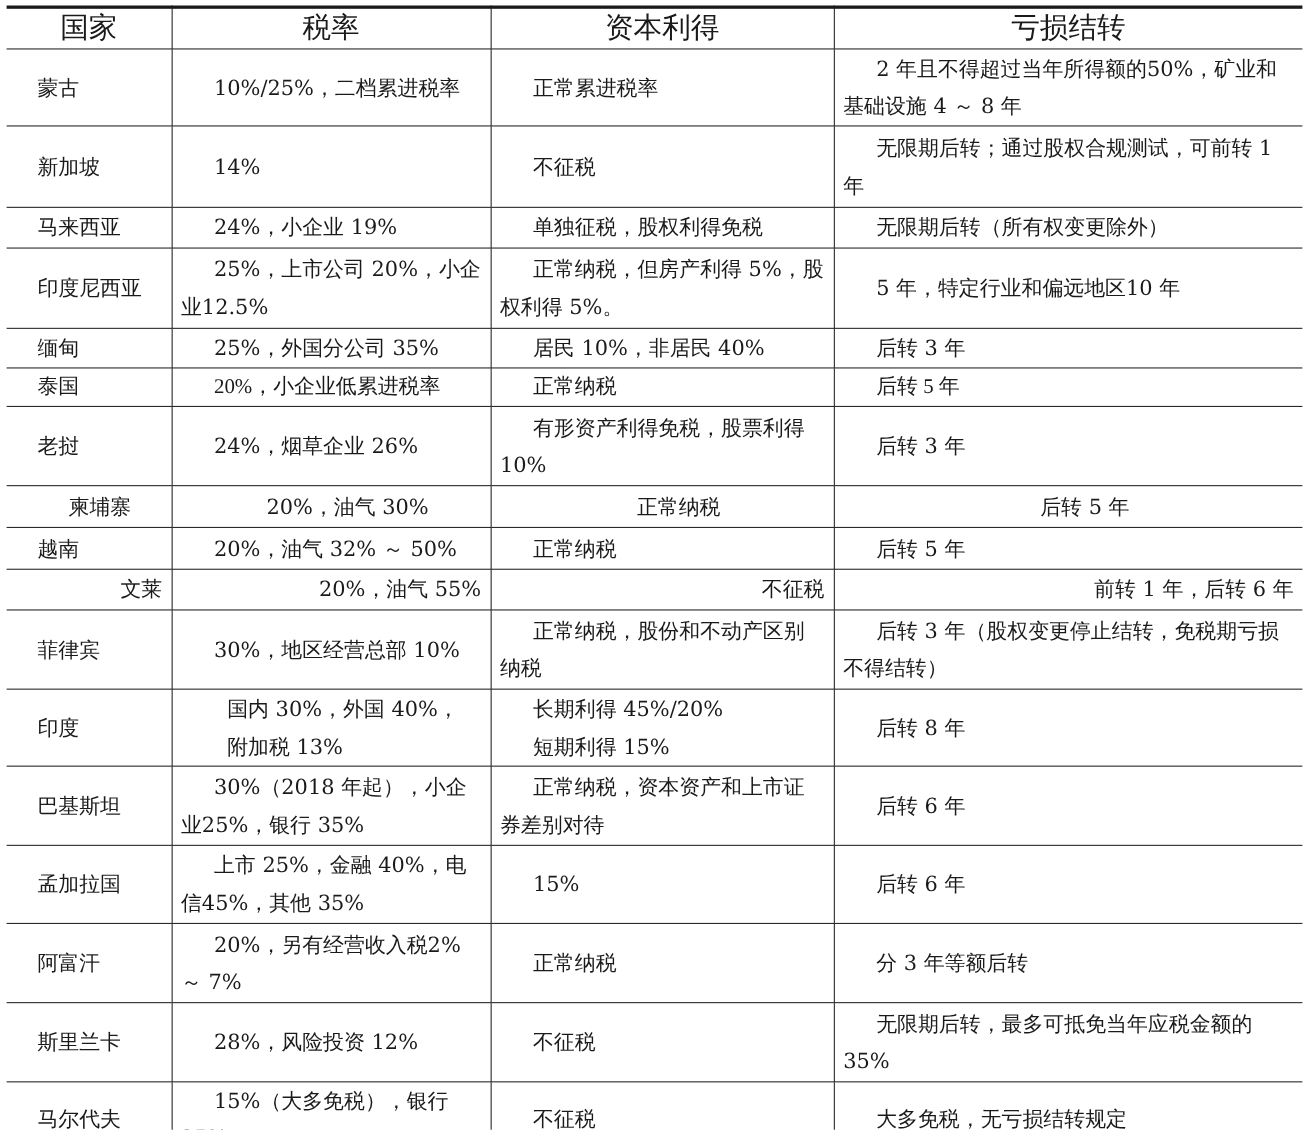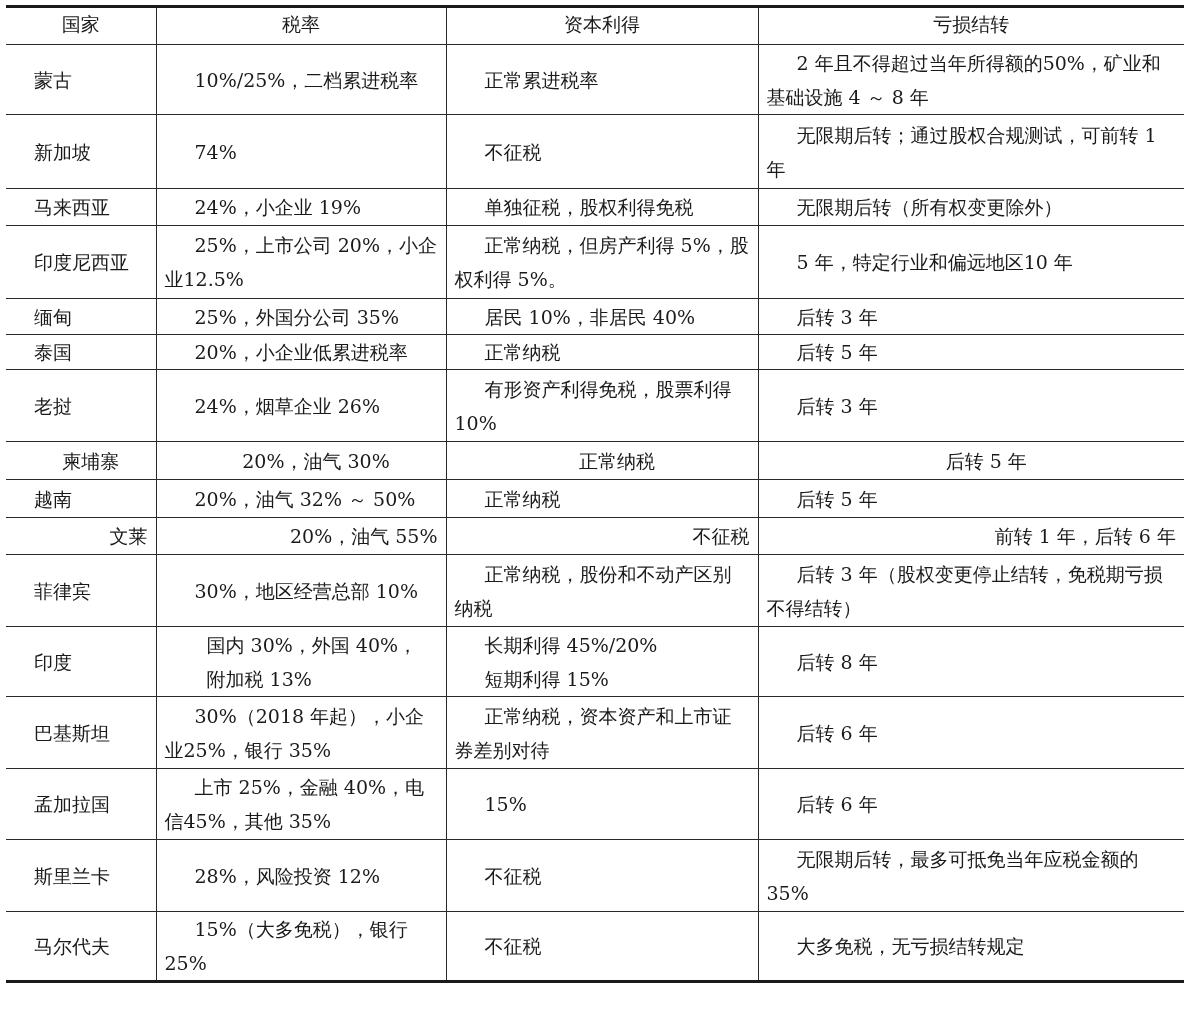--- a/index.html
+++ b/index.html
@@ -3,21 +3,21 @@
 <meta charset="utf-8">
 <style>
   html, body { margin: 0; padding: 0; background: #ffffff; }
   body { width: 1188px; height: 1027px; overflow: hidden; position: relative;
          font-family: "DejaVu Serif", "Liberation Serif", serif; color: #1a1a1a; }
   table { position: absolute; left: 6px; top: 5px; width: 1178px; border-collapse: collapse; table-layout: fixed; }
   table { border-top: 3px solid #1a1a1a; border-bottom: 3px solid #1a1a1a; }
   th, td { border: 1.5px solid #2a2a2a; padding: 0 8px; vertical-align: middle; font-size: 19px; line-height: 34px; font-weight: normal; }
   th:first-child, td:first-child { border-left: none; }
   th:last-child, td:last-child { border-right: none; }
-  th { font-family: Liberation Mono, monospace; font-size: 19px; height: 36px; text-align: center; }
+  th { font-family: Liberation Serif, serif; font-size: 26px; height: 36px; text-align: center; }
   col.c1 { width: 150px; } col.c2 { width: 290px; } col.c3 { width: 312px; } col.c4 { width: 426px; }
   td.country { padding-left: 28px; }
   td.indent { text-indent: 30px; }
   .ln { display: block; }
 </style>
 </head>
 <body>
 
 <table>
   <colgroup>
@@ -36,21 +36,21 @@
   </thead>
   <tbody id="tbody">
       <tr style="height: 70px;">
         <td class="country">蒙古</td>
         <td class="indent">10%/25%，二档累进税率</td>
         <td class="indent">正常累进税率</td>
         <td class="indent">2 年且不得超过当年所得额的50%，矿业和基础设施 4 ～ 8 年</td>
       </tr>
       <tr style="height: 74px;">
         <td class="country">新加坡</td>
-        <td class="indent">74%</td>
+        <td class="indent">14%</td>
         <td class="indent">不征税</td>
         <td class="indent">无限期后转；通过股权合规测试，可前转 1 年</td>
       </tr>
       <tr style="height: 37px;">
         <td class="country">马来西亚</td>
         <td class="indent">24%，小企业 19%</td>
         <td class="indent">单独征税，股权利得免税</td>
         <td class="indent">无限期后转（所有权变更除外）</td>
       </tr>
       <tr style="height: 73px;">
@@ -58,21 +58,21 @@
         <td class="indent">25%，上市公司 20%，小企业12.5%</td>
         <td class="indent">正常纳税，但房产利得 5%，股权利得 5%。</td>
         <td class="indent">5 年，特定行业和偏远地区10 年</td>
       </tr>
       <tr style="height: 36px;">
         <td class="country">缅甸</td>
         <td class="indent">25%，外国分公司 35%</td>
         <td class="indent">居民 10%，非居民 40%</td>
         <td class="indent">后转 3 年</td>
       </tr>
-      <tr style="height: 27px;">
+      <tr style="height: 27px; font-family: Liberation Serif, serif;">
         <td class="country">泰国</td>
         <td class="indent">20%，小企业低累进税率</td>
         <td class="indent">正常纳税</td>
         <td class="indent">后转 5 年</td>
       </tr>
       <tr style="height: 72px;">
         <td class="country">老挝</td>
         <td class="indent">24%，烟草企业 26%</td>
         <td class="indent">有形资产利得免税，股票利得 10%</td>
         <td class="indent">后转 3 年</td>
@@ -119,20 +119,26 @@
         <td class="indent">正常纳税，资本资产和上市证券差别对待</td>
         <td class="indent">后转 6 年</td>
       </tr>
       <tr style="height: 71px;">
         <td class="country">孟加拉国</td>
         <td class="indent">上市 25%，金融 40%，电信45%，其他 35%</td>
         <td class="indent">15%</td>
         <td class="indent">后转 6 年</td>
       </tr>
       <tr style="height: 72px;">
+        <td class="country">阿富汗</td>
+        <td class="indent">20%，另有经营收入税2% ～ 7%</td>
+        <td class="indent">正常纳税</td>
+        <td class="indent">分 3 年等额后转</td>
+      </tr>
+      <tr style="height: 72px;">
         <td class="country">斯里兰卡</td>
         <td class="indent">28%，风险投资 12%</td>
         <td class="indent">不征税</td>
         <td class="indent">无限期后转，最多可抵免当年应税金额的 35%</td>
       </tr>
       <tr style="height: 38px;">
         <td class="country">马尔代夫</td>
         <td class="indent">15%（大多免税），银行 25%</td>
         <td class="indent">不征税</td>
         <td class="indent">大多免税，无亏损结转规定</td>

